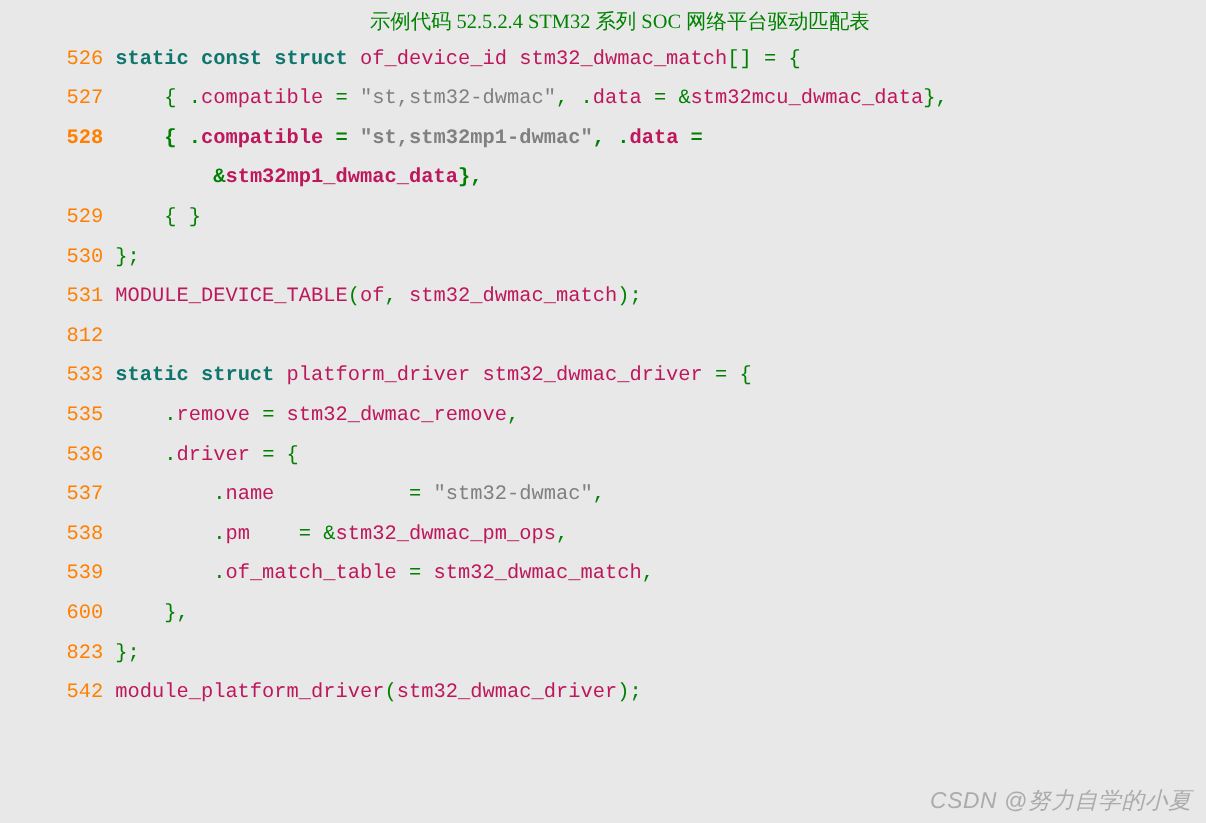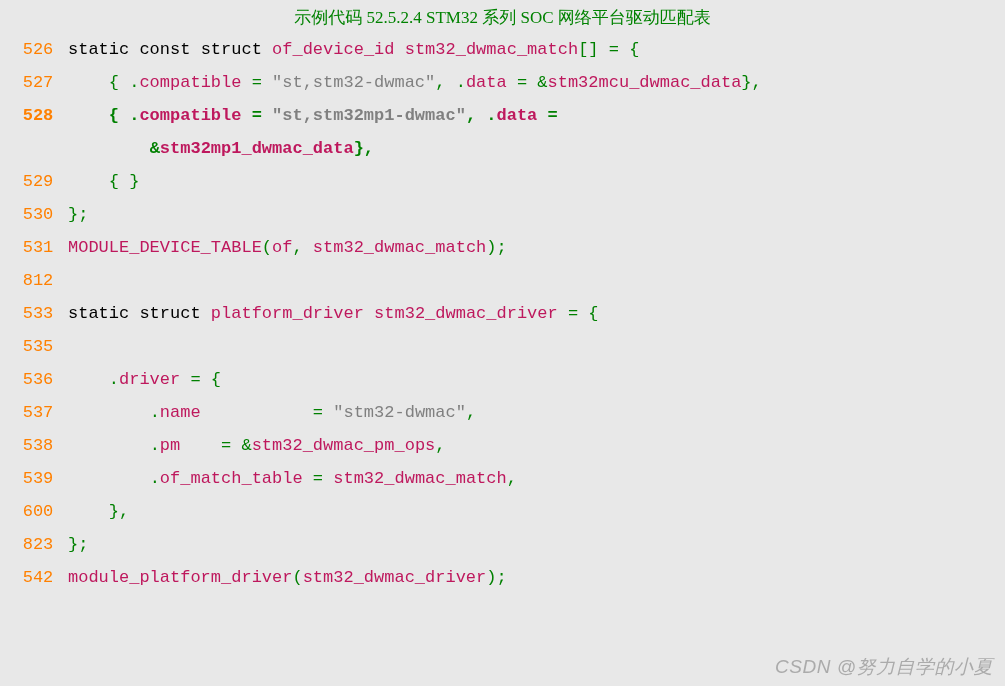--- a/index.html
+++ b/index.html
@@ -8,44 +8,45 @@
     background: #e8e8e8;
     font-family: "Courier New", monospace;
     font-size: 17px;
     width: 1005px;
     height: 686px;
     overflow: hidden;
     position: relative;
   }
   .container {
     padding: 4px 0 0 0;
+    margin-left: 28px;
   }
   .title {
     text-align: center;
     font-family: "SimSun", serif;
     font-size: 17px;
     color: #008200;
     padding: 2px 0 4px 0;
   }
   .line {
     display: flex;
     align-items: baseline;
     padding: 7px 0 7px 18px;
     white-space: pre;
   }
   .ln {
     color: #ff8000;
     width: 40px;
-    text-align: center;
+    text-align: right;
     flex: 0 0 40px;
     padding-right: 10px;
     user-select: none;
   }
   .code { white-space: pre; }
-  .kw   { color: #000000; }
+  .kw   { color: #0f766e; font-weight: bold; }
   .punc { color: #008000; }
   .str  { color: #808080; }
   .id   { color: #be185d; text-align: center; }
   .hl   { font-weight: bold; }
   .hl .id { font-weight: bold; }
   .hl .ln { font-weight: bold; }
   .watermark {
     position: absolute;
     right: 12px;
     bottom: 6px;
@@ -64,21 +65,21 @@
   <div id="code-body">
       <div class="line"><span class="ln">526</span><span class="code"><span class="kw">static</span><span class="id"> </span><span class="kw">const</span><span class="id"> </span><span class="kw">struct</span><span class="id"> of_device_id stm32_dwmac_match</span><span class="punc">[]</span><span class="id"> </span><span class="punc">=</span><span class="id"> </span><span class="punc">{</span></span></div>
       <div class="line"><span class="ln">527</span><span class="code"><span>    </span><span class="punc">{</span><span class="id"> </span><span class="punc">.</span><span class="id">compatible </span><span class="punc">=</span><span class="id"> </span><span class="str">"st,stm32-dwmac"</span><span class="punc">,</span><span class="id"> </span><span class="punc">.</span><span class="id">data </span><span class="punc">=</span><span class="id"> </span><span class="punc">&amp;</span><span class="id">stm32mcu_dwmac_data</span><span class="punc">},</span></span></div>
       <div class="line hl"><span class="ln">528</span><span class="code"><span>    </span><span class="punc">{</span><span class="id"> </span><span class="punc">.</span><span class="id">compatible </span><span class="punc">=</span><span class="id"> </span><span class="str">"st,stm32mp1-dwmac"</span><span class="punc">,</span><span class="id"> </span><span class="punc">.</span><span class="id">data </span><span class="punc">=</span></span></div>
       <div class="line hl"><span class="ln"></span><span class="code"><span>        </span><span class="punc">&amp;</span><span class="id">stm32mp1_dwmac_data</span><span class="punc">},</span></span></div>
       <div class="line"><span class="ln">529</span><span class="code"><span>    </span><span class="punc">{</span><span class="id"> </span><span class="punc">}</span></span></div>
       <div class="line"><span class="ln">530</span><span class="code"><span class="punc">};</span></span></div>
       <div class="line"><span class="ln">531</span><span class="code"><span class="id">MODULE_DEVICE_TABLE</span><span class="punc">(</span><span class="id">of</span><span class="punc">,</span><span class="id"> stm32_dwmac_match</span><span class="punc">);</span></span></div>
       <div class="line"><span class="ln">812</span><span class="code"></span></div>
       <div class="line"><span class="ln">533</span><span class="code"><span class="kw">static</span><span class="id"> </span><span class="kw">struct</span><span class="id"> platform_driver stm32_dwmac_driver </span><span class="punc">=</span><span class="id"> </span><span class="punc">{</span></span></div>
-      <div class="line"><span class="ln">535</span></div>
+      <div class="line"><span class="ln">535</span><span class="code"><span>    </span><span class="punc">.</span><span class="id">remove </span><span class="punc">=</span><span class="id"> stm32_dwmac_remove</span><span class="punc">,</span></span></div>
       <div class="line"><span class="ln">536</span><span class="code"><span>    </span><span class="punc">.</span><span class="id">driver </span><span class="punc">=</span><span class="id"> </span><span class="punc">{</span></span></div>
       <div class="line"><span class="ln">537</span><span class="code"><span>        </span><span class="punc">.</span><span class="id">name           </span><span class="punc">=</span><span class="id"> </span><span class="str">"stm32-dwmac"</span><span class="punc">,</span></span></div>
       <div class="line"><span class="ln">538</span><span class="code"><span>        </span><span class="punc">.</span><span class="id">pm    </span><span class="punc">=</span><span class="id"> </span><span class="punc">&amp;</span><span class="id">stm32_dwmac_pm_ops</span><span class="punc">,</span></span></div>
       <div class="line"><span class="ln">539</span><span class="code"><span>        </span><span class="punc">.</span><span class="id">of_match_table </span><span class="punc">=</span><span class="id"> stm32_dwmac_match</span><span class="punc">,</span></span></div>
       <div class="line"><span class="ln">600</span><span class="code"><span>    </span><span class="punc">},</span></span></div>
       <div class="line"><span class="ln">823</span><span class="code"><span class="punc">};</span></span></div>
       <div class="line"><span class="ln">542</span><span class="code"><span class="id">module_platform_driver</span><span class="punc">(</span><span class="id">stm32_dwmac_driver</span><span class="punc">);</span></span></div>
     </div>
 </div>
 <div class="watermark">CSDN @努力自学的小夏</div>

